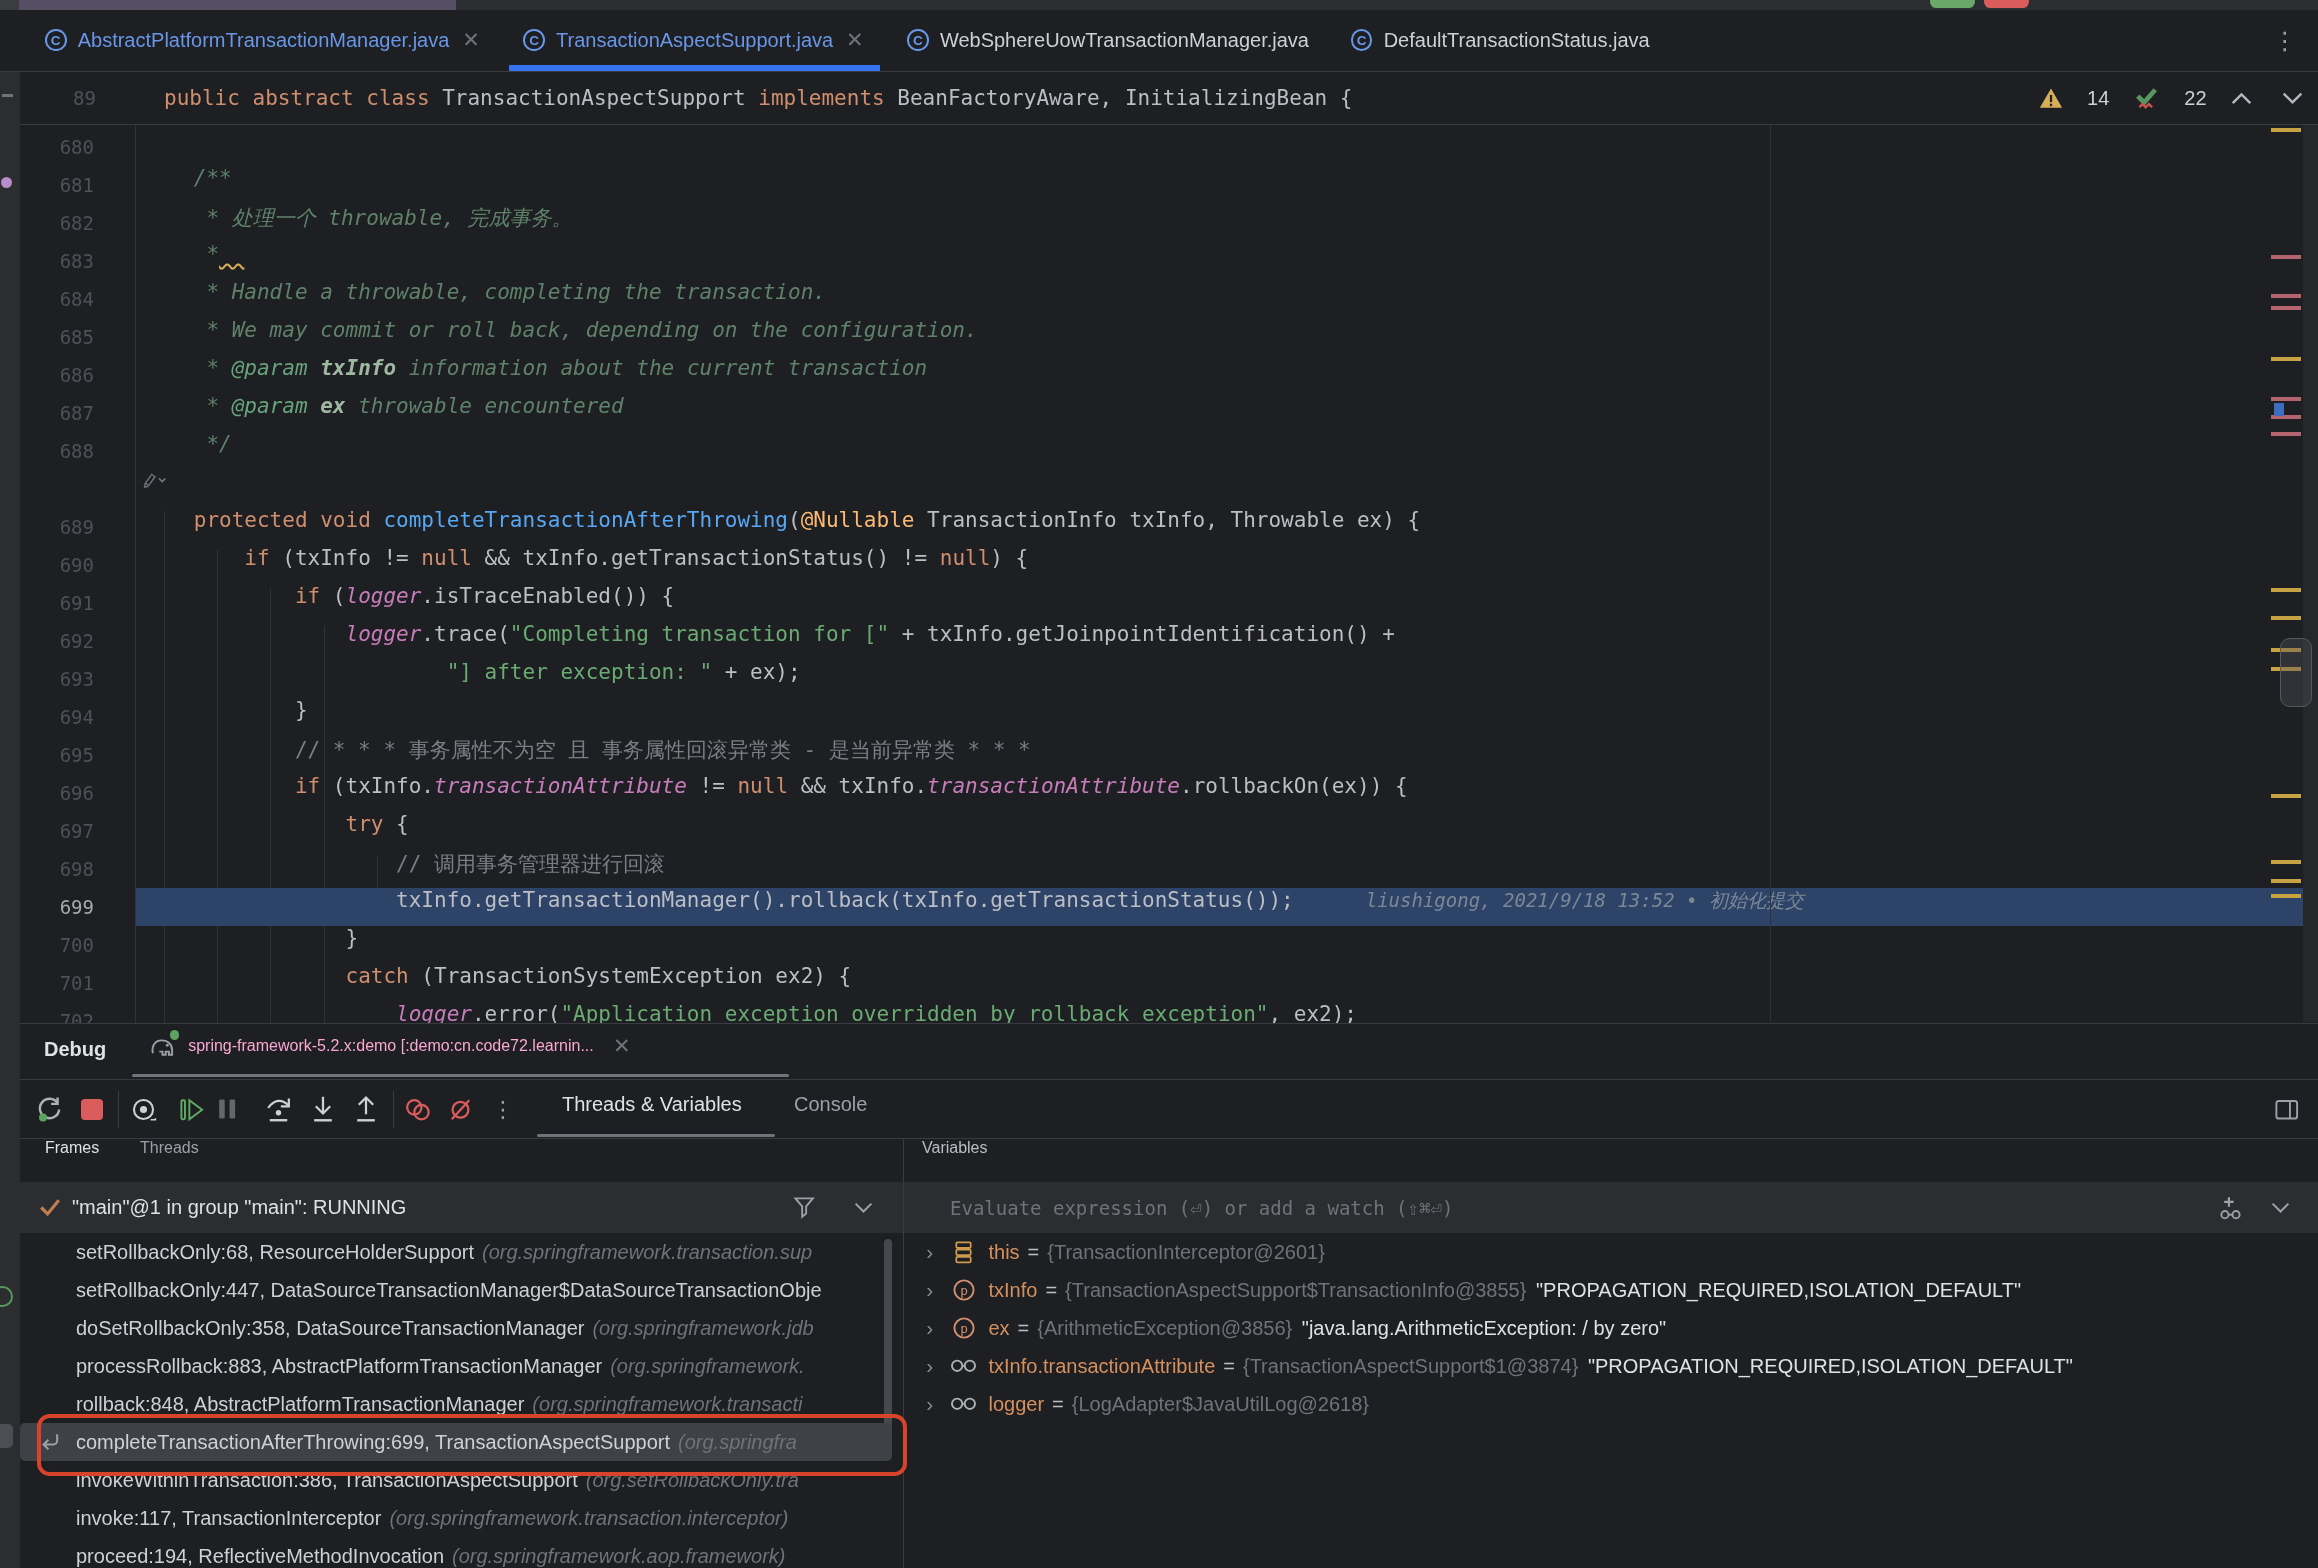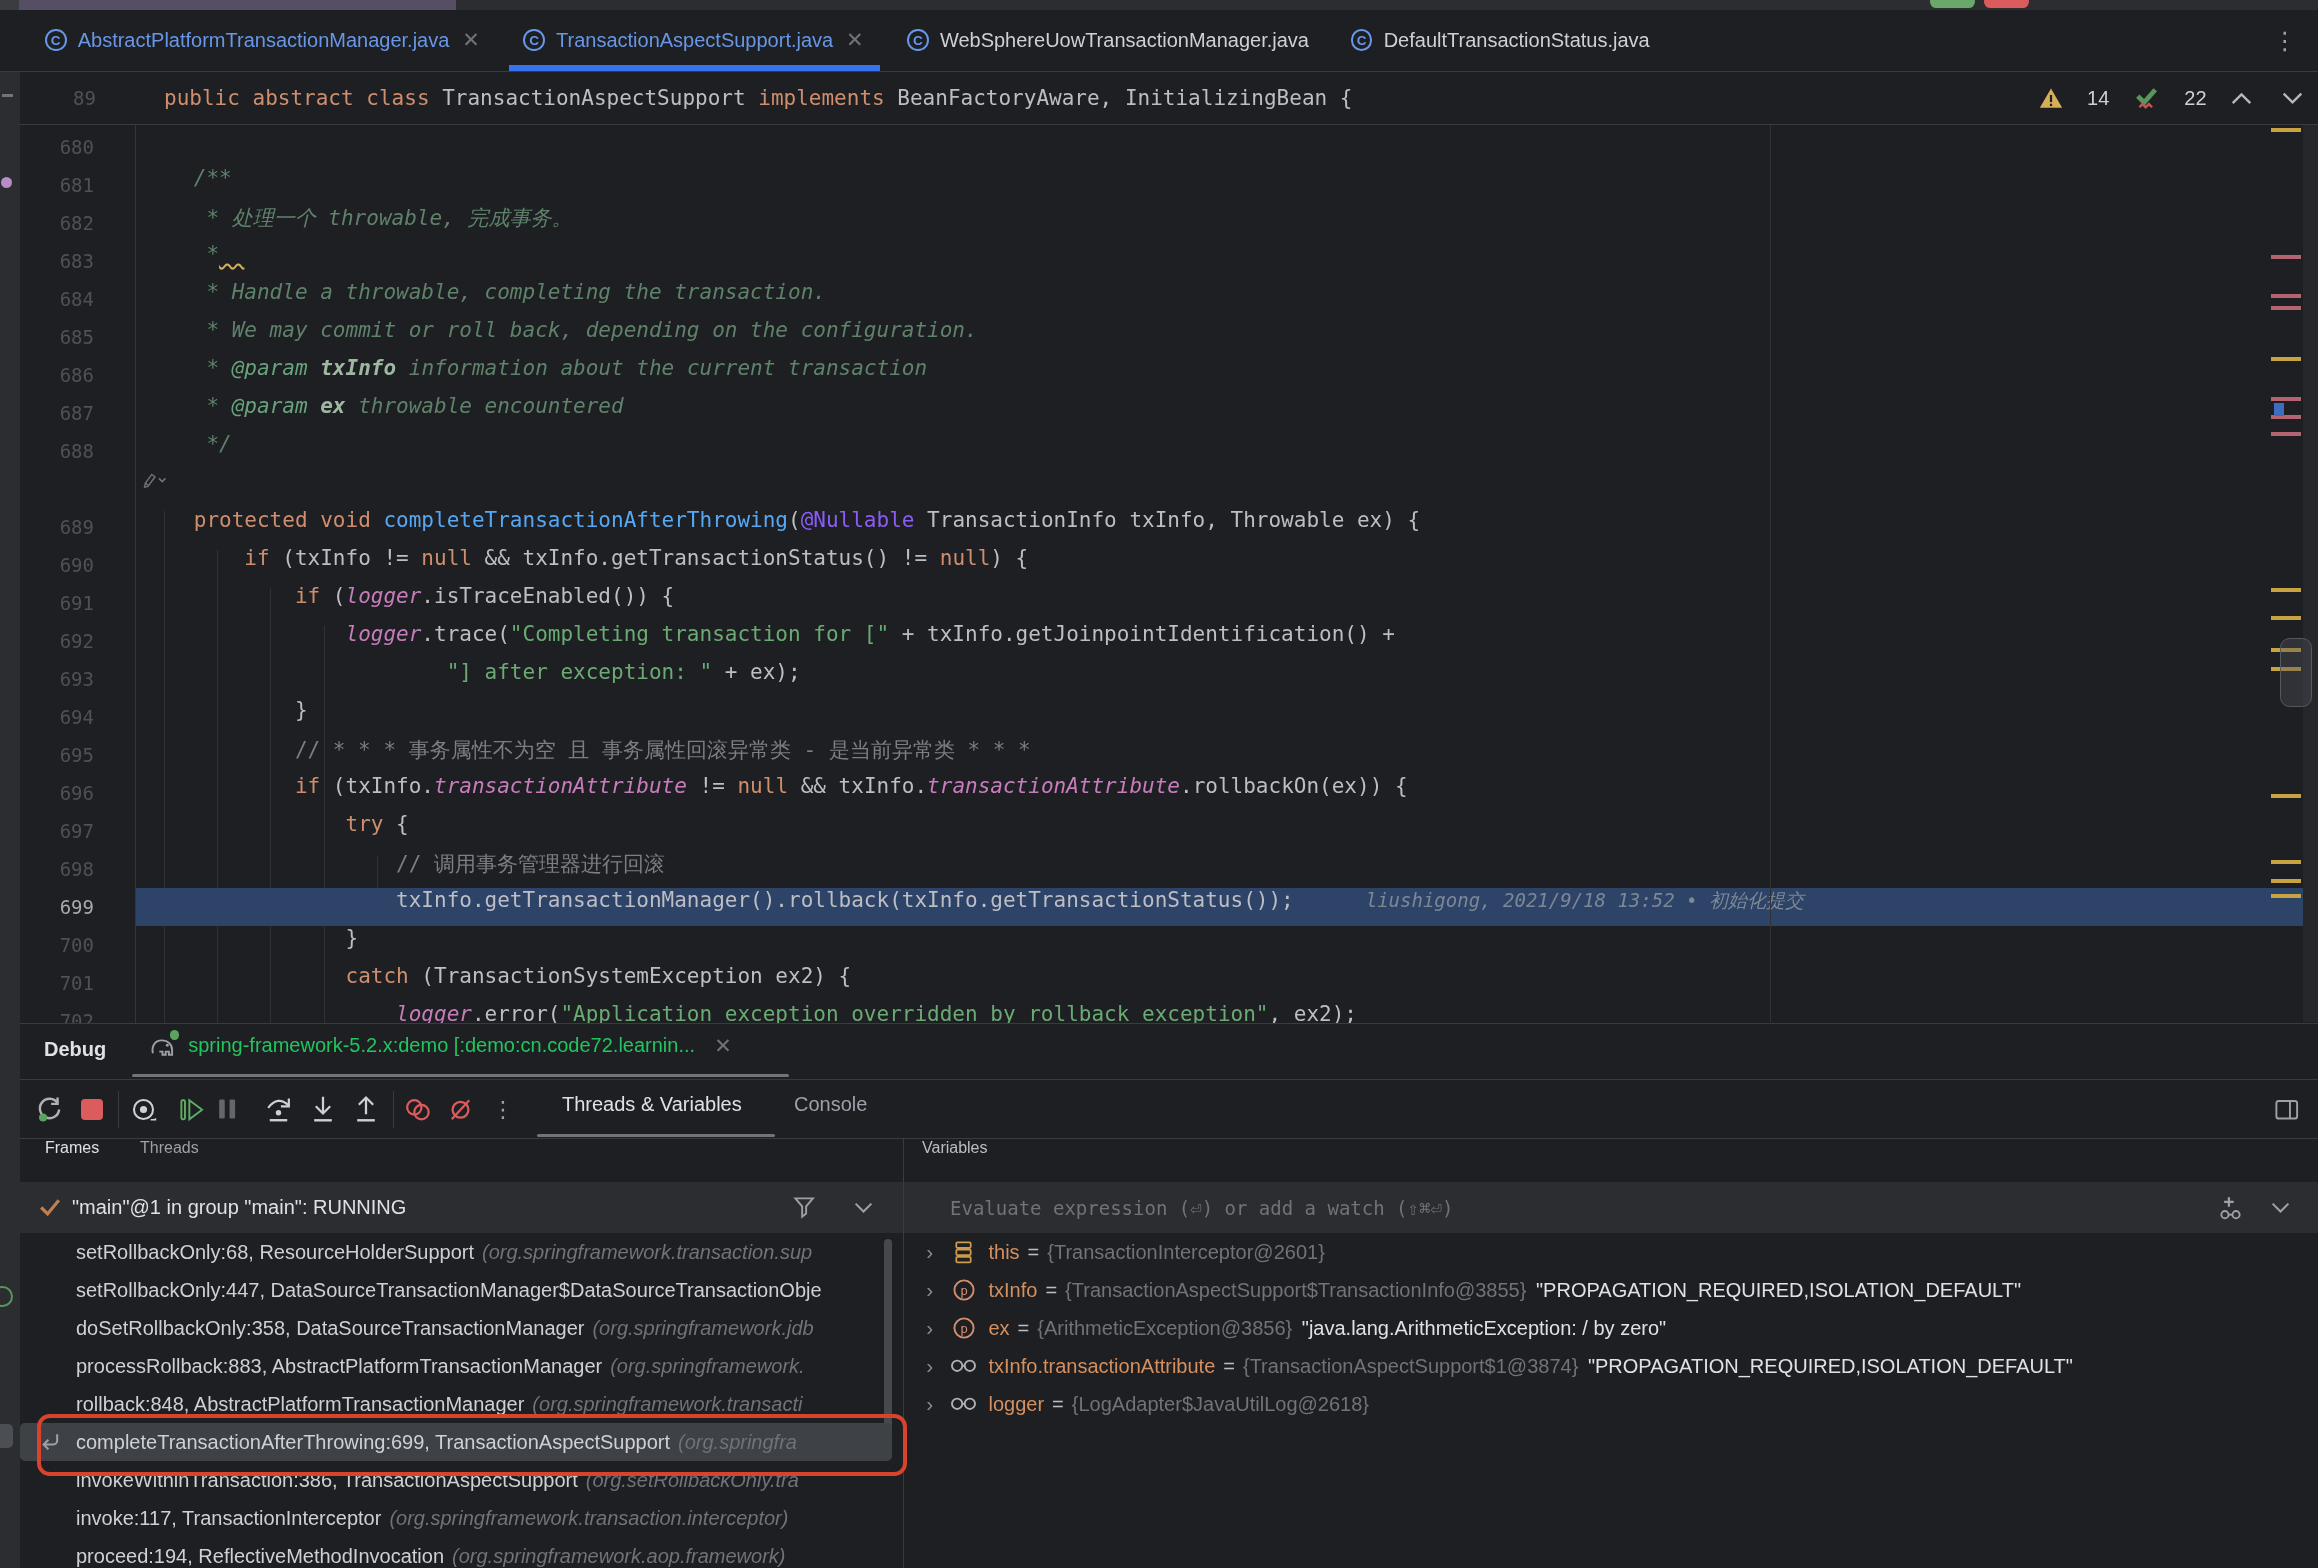--- a/index.html
+++ b/index.html
@@ -49,21 +49,21 @@
   .crow.hl .codeline { background:#2D4368; }
   .tk-kw   { color:#CF8E6D; }
   .tk-pln  { color:#BCBEC4; }
   .tk-doc  { color:#5F826B; font-style:italic; }
   .tk-doctag { color:#67A37C; font-style:italic; }
   .tk-docparam { color:#9EB8A2; font-style:italic; font-weight:bold; }
   .tk-cmt  { color:#7A7E85; }
   .tk-str  { color:#6AAB73; }
   .tk-fld  { color:#C77DBB; font-style:italic; }
   .tk-meth { color:#56A8F5; }
-  .tk-ann  { color:#8b5cf6; }
+  .tk-ann  { color:#fdba74; }
   .tk-squig { text-decoration:underline wavy #D5AE58; text-decoration-skip-ink:none; }
   .blame { margin-left:72px; font-style:italic; font-size:19px; color:#7D8895; }
   .guide { position:absolute; width:0.8px; background:#2F3136; z-index:0; }
   .wrap-guide { position:absolute; left:1770px; top:124px; width:0.8px; height:898px; background:#303236; z-index:2; }
   .method-sep { position:absolute; left:44px; width:64px; height:0.8px; background:#393B40; }
 
   
   .stripe-track { position:absolute; left:2303px; top:124px; width:16px; height:898px; background:#26272B; z-index:6; }
   .stripe-mark { position:absolute; left:2271px; width:30px; height:4px; z-index:7; }
   .stripe-blue { position:absolute; left:2274px; top:403px; width:9.6px; height:12.8px; background:#3B6EC1; z-index:7; }
@@ -76,21 +76,21 @@
   .ts-dot  { position:absolute; left:0.8px; top:105px; width:11.2px; height:11.2px; border-radius:50%; background:#B98BC9; }
   .ts-ring { position:absolute; left:-8px; top:1214px; width:21px; height:21px; border-radius:50%; border:2.4px solid #57965C; }
   .ts-sq   { position:absolute; left:-6.4px; top:1352px; width:19px; height:24px; border-radius:4.8px; background:#4B4E52; }
 
   
   .debug-panel { position:absolute; left:0; top:1023px; width:2319px; height:450px; background:#1E1F22;
                  border-top:0.8px solid #393B40; z-index:8; }
   .dbg-header { position:absolute; left:0; top:0; width:2319px; height:56px; border-bottom:0.8px solid #393B40; }
   .dbg-title { position:absolute; left:44px; top:14.4px; font-size:20px; font-weight:bold; color:#DFE1E5; }
   .session-tab { position:absolute; left:148px; top:9.6px; display:flex; align-items:center; gap:11.2px; }
-  .session-label { font-size:20px; color:#22c55e; white-space:nowrap; }
+  .session-label { font-size:16px; color:#f9a8d4; white-space:nowrap; }
   .session-close { color:#6F737A; font-size:21px; margin-left:8px; }
   .session-underline { position:absolute; left:132px; top:50px; width:657px; height:3.2px; background:#6F737A; border-radius:1.6px; }
 
   .dbg-toolbar { position:absolute; left:0; top:56px; width:2319px; height:59px; border-bottom:0.8px solid #393B40; }
   .tb-icon { position:absolute; top:14.4px; width:30px; height:30px; display:flex; align-items:center; justify-content:center; }
   .tb-sep { position:absolute; top:11.2px; width:0.8px; height:37px; background:#393B40; }
   .tb-tab { position:absolute; top:12.8px; font-size:20px; white-space:nowrap; }
   .tb-tab.sel { color:#DFE1E5; }
   .tb-tab.dim { color:#9DA0A8; }
   .tb-underline { position:absolute; left:537px; top:54px; width:238px; height:3.2px; background:#6F737A; border-radius:1.6px; }

